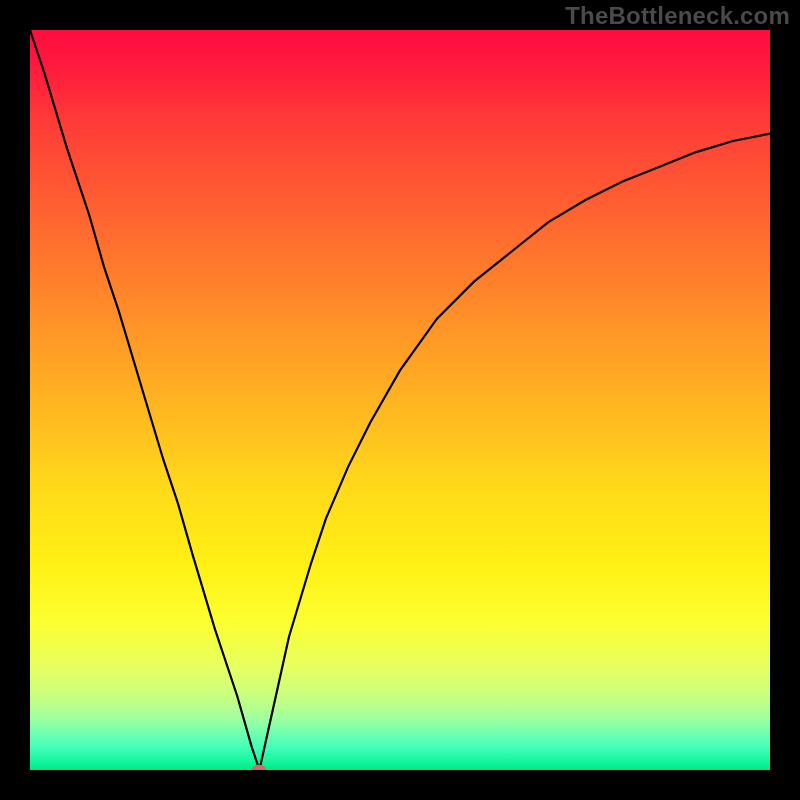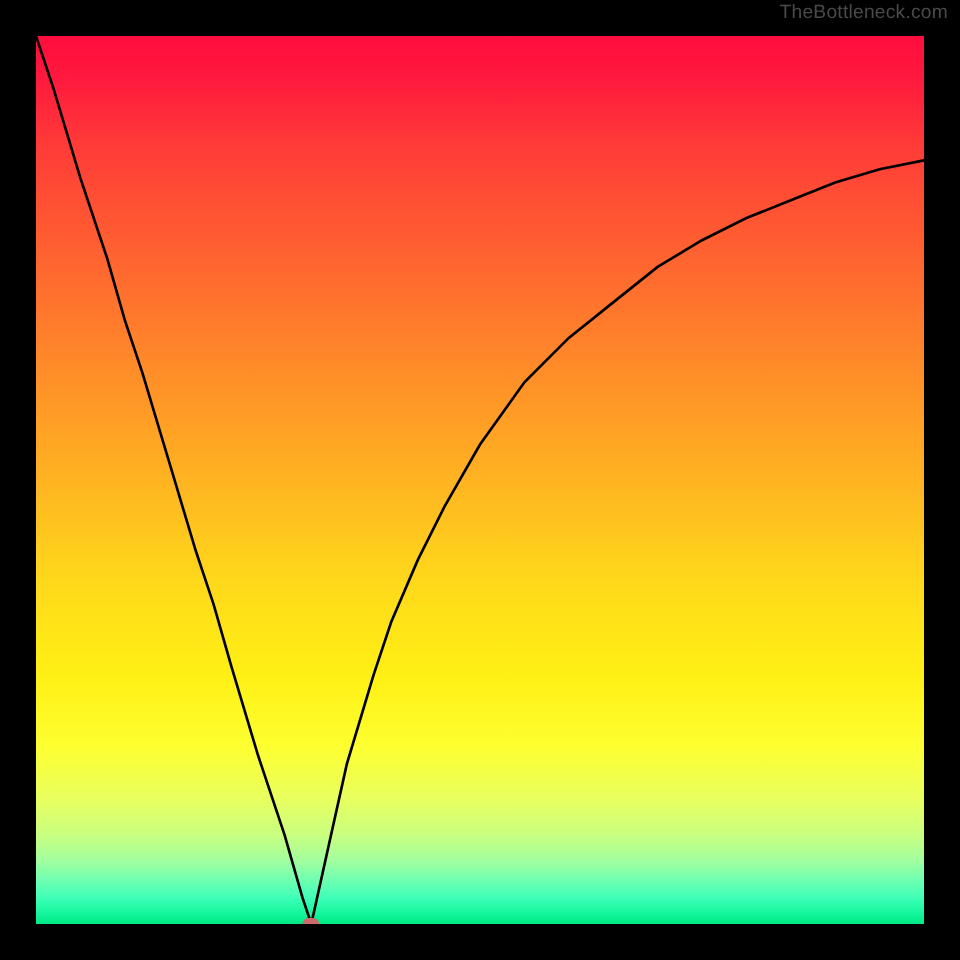--- a/index.html
+++ b/index.html
@@ -15,22 +15,22 @@
     position: relative;
     width: 800px;
     height: 800px;
     background: #000;
   }
   .watermark {
     position: absolute;
     top: 2px;
     right: 10px;
     color: #4a4a4a;
-    font-size: 16px;
-    font-weight: 400;
+    font-size: 24px;
+    font-weight: 700;
     letter-spacing: 0.2px;
     z-index: 5;
   }
   .plot {
     position: absolute;
     left: 30px;
     top: 30px;
     width: 740px;
     height: 740px;
     overflow: hidden;

